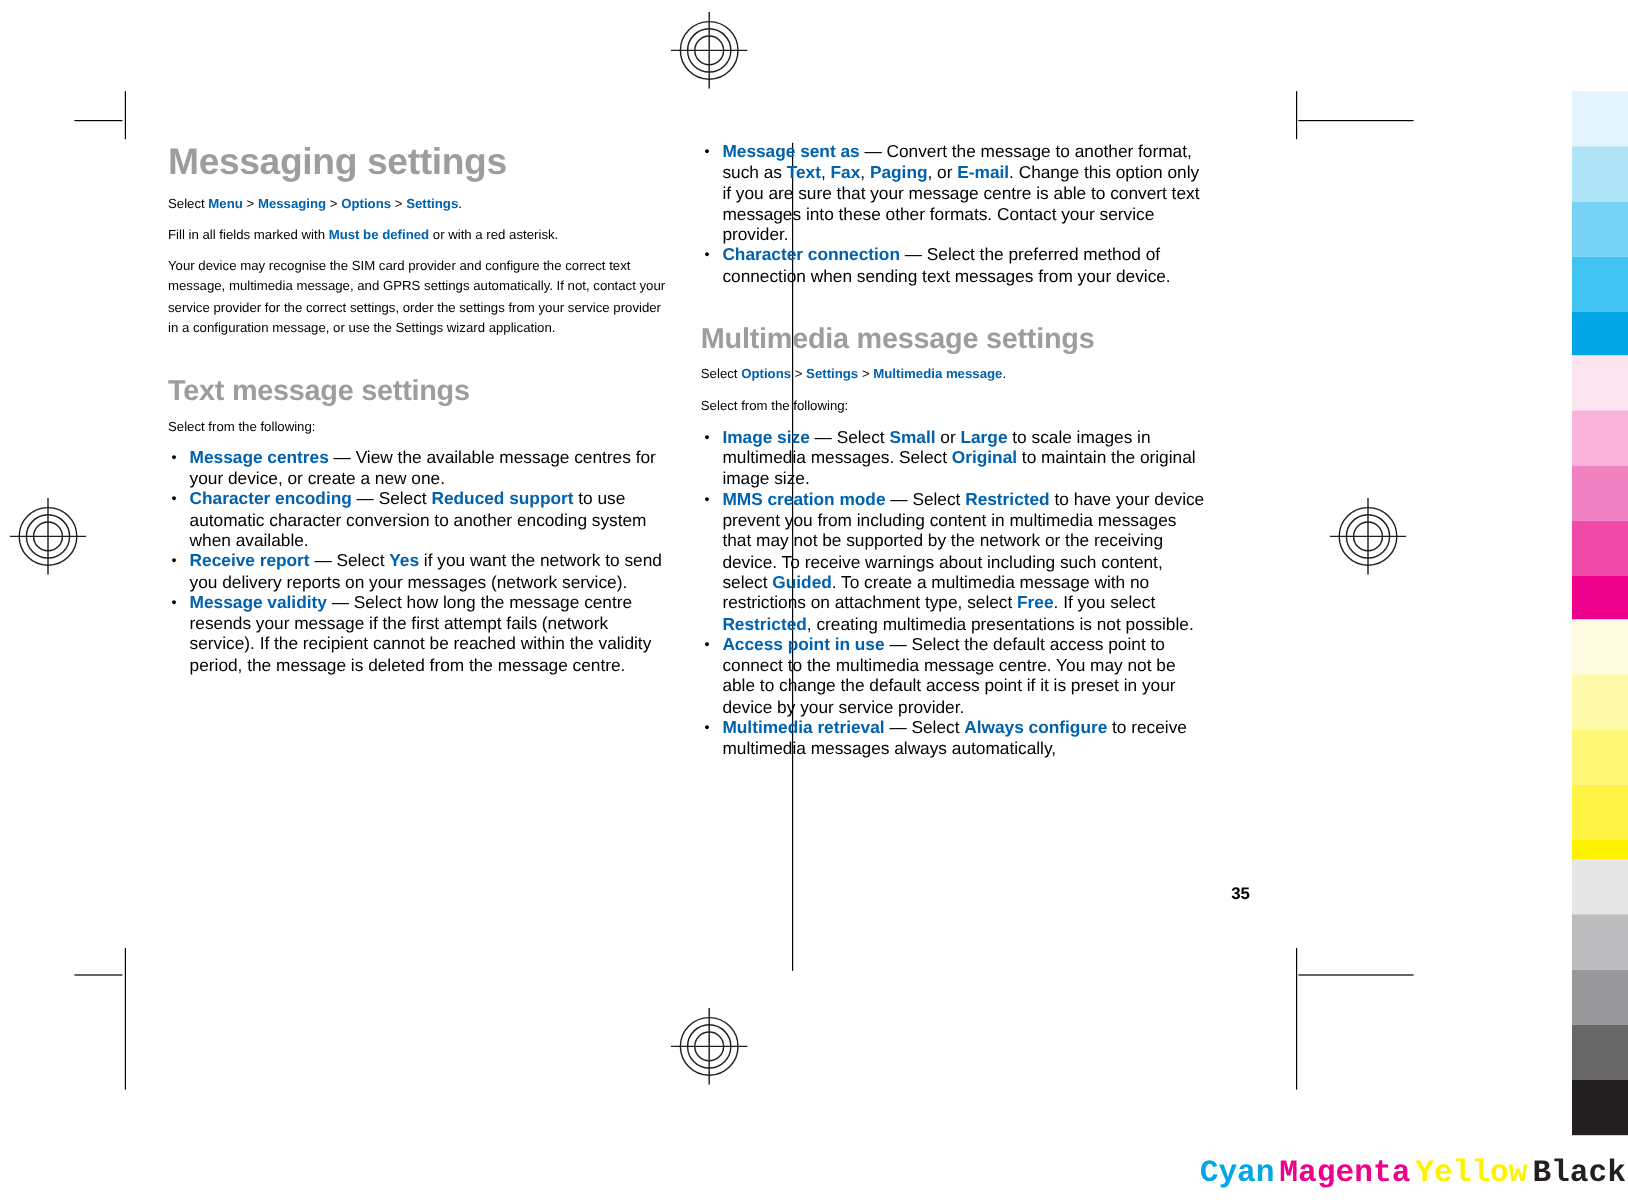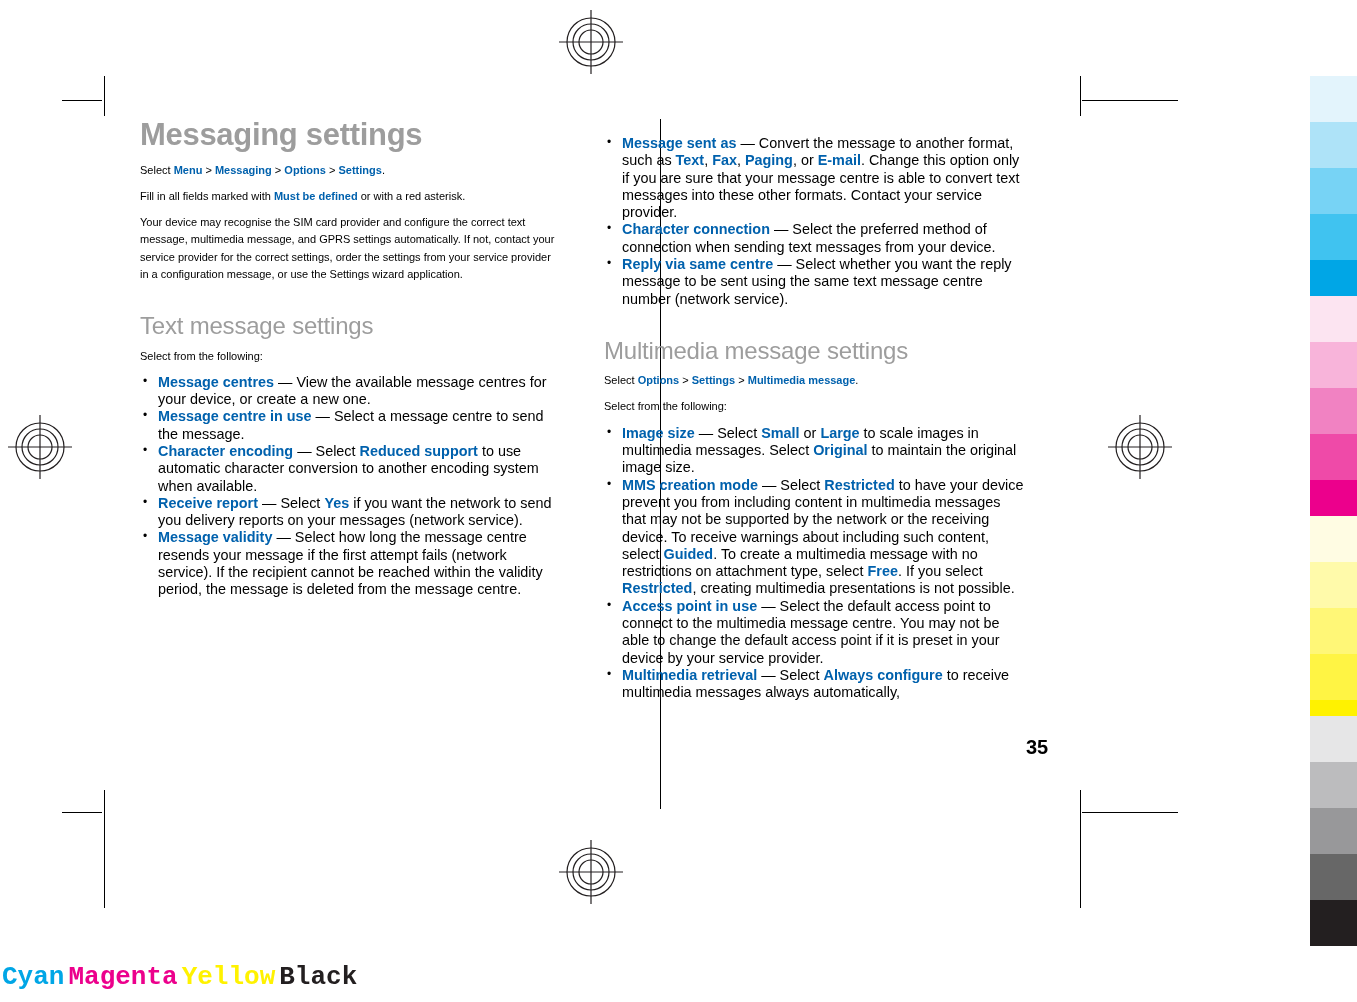--- a/index.html
+++ b/index.html
@@ -34,33 +34,33 @@
     width: 1px; height: 690px;
     background: #000;
   }
 
   .column {
     position: absolute;
     top: 33px;
     width: 420px;
   }
   .col-left  { left: 36px; }
-  .col-right { left: 500px; margin-top: 16px; }
+  .col-right { left: 480px; }
 
   h1.doc-title {
     font-size: 31px;
     font-weight: bold;
     color: #9d9d9d;
     margin: 0 0 10px 0;
     letter-spacing: -0.3px;
     line-height: 1.05;
   }
   h2.doc-heading {
     font-size: 24px;
-    font-weight: normal;
+    font-weight: bold;
     color: #9d9d9d;
     margin: 30px 0 9px 0;
     letter-spacing: -0.2px;
     line-height: 1.05;
   }
   p.para {
     font-size: 11px;
     line-height: 17.3px;
     color: #000;
     margin: 0 0 9px 0;
@@ -86,35 +86,35 @@
     font-size: 12px;
     color: #000;
   }
   .kw { color: #0061ad; font-weight: bold; }
   .blk { color: #000; }
 
   .page-number {
     position: absolute;
     left: 922px;
     top: 650px;
-    font-size: 20px;
+    font-size: 14px;
     font-weight: bold;
     color: #000;
   }
 
   
   .swatch-col { position: absolute; right: 0; width: 47px; }
   .swatch { width: 47px; height: 46px; }
 
   
   .colorbar {
     position: absolute;
     left: 0; right: 0;
     bottom: 10px;
-    text-align: left;
+    text-align: right;
     font-family: "Liberation Mono", "DejaVu Sans Mono", monospace;
     font-size: 26px;
     font-weight: bold;
     letter-spacing: 0px;
     white-space: nowrap;
   }
   .colorbar span { padding: 0 2px; }
   .c-cyan    { color: #00a6e6; }
   .c-magenta { color: #ec008c; }
   .c-yellow  { color: #fff200; }
@@ -225,45 +225,39 @@
     <h2 class="doc-heading">Text message settings</h2>
 
 
     <p class="para">Select from the following:</p>
 
     <ul class="bullets">
       <li>
         <span class="kw">Message centres</span><span> — </span><span>View the available message centres for your device, or create a new one.</span>
       </li>
       <li>
-        <span class="kw">Message centre in use</span><span> — </span><span>Select a message centre to send the message.</span>
-      </li>
-      <li>
         <span class="kw">Character encoding</span><span> — </span><span>Select </span><span class="kw">Reduced support</span><span> to use automatic character conversion to another encoding system when available.</span>
       </li>
       <li>
         <span class="kw">Receive report</span><span> — </span><span>Select </span><span class="kw">Yes</span><span> if you want the network to send you delivery reports on your messages (network service).</span>
       </li>
       <li>
         <span class="kw">Message validity</span><span> — </span><span>Select how long the message centre resends your message if the first attempt fails (network service). If the recipient cannot be reached within the validity period, the message is deleted from the message centre.</span>
       </li>
     </ul>
   </div>
 
   <div class="column col-right">
 
     <ul class="bullets">
       <li>
         <span class="kw">Message sent as</span><span> — </span><span>Convert the message to another format, such as </span><span class="kw">Text</span><span>, </span><span class="kw">Fax</span><span>, </span><span class="kw">Paging</span><span>, or </span><span class="kw">E-mail</span><span>. Change this option only if you are sure that your message centre is able to convert text messages into these other formats. Contact your service provider.</span>
       </li>
       <li>
         <span class="kw">Character connection</span><span> — </span><span>Select the preferred method of connection when sending text messages from your device.</span>
-      </li>
-      <li>
-        <span class="kw">Reply via same centre</span><span> — </span><span>Select whether you want the reply message to be sent using the same text message centre number (network service).</span>
       </li>
     </ul>
 
     <h2 class="doc-heading">Multimedia message settings</h2>
 
     <p class="para">
       <span>Select </span><span class="kw">Options</span><span class="blk">&nbsp;</span><span class="blk">&gt;</span><span class="blk">&nbsp;</span><span class="kw">Settings</span><span class="blk">&nbsp;</span><span class="blk">&gt;</span><span class="blk">&nbsp;</span><span class="kw">Multimedia message</span><span class="blk">.</span>
     </p>
 
     <p class="para">Select from the following:</p>

